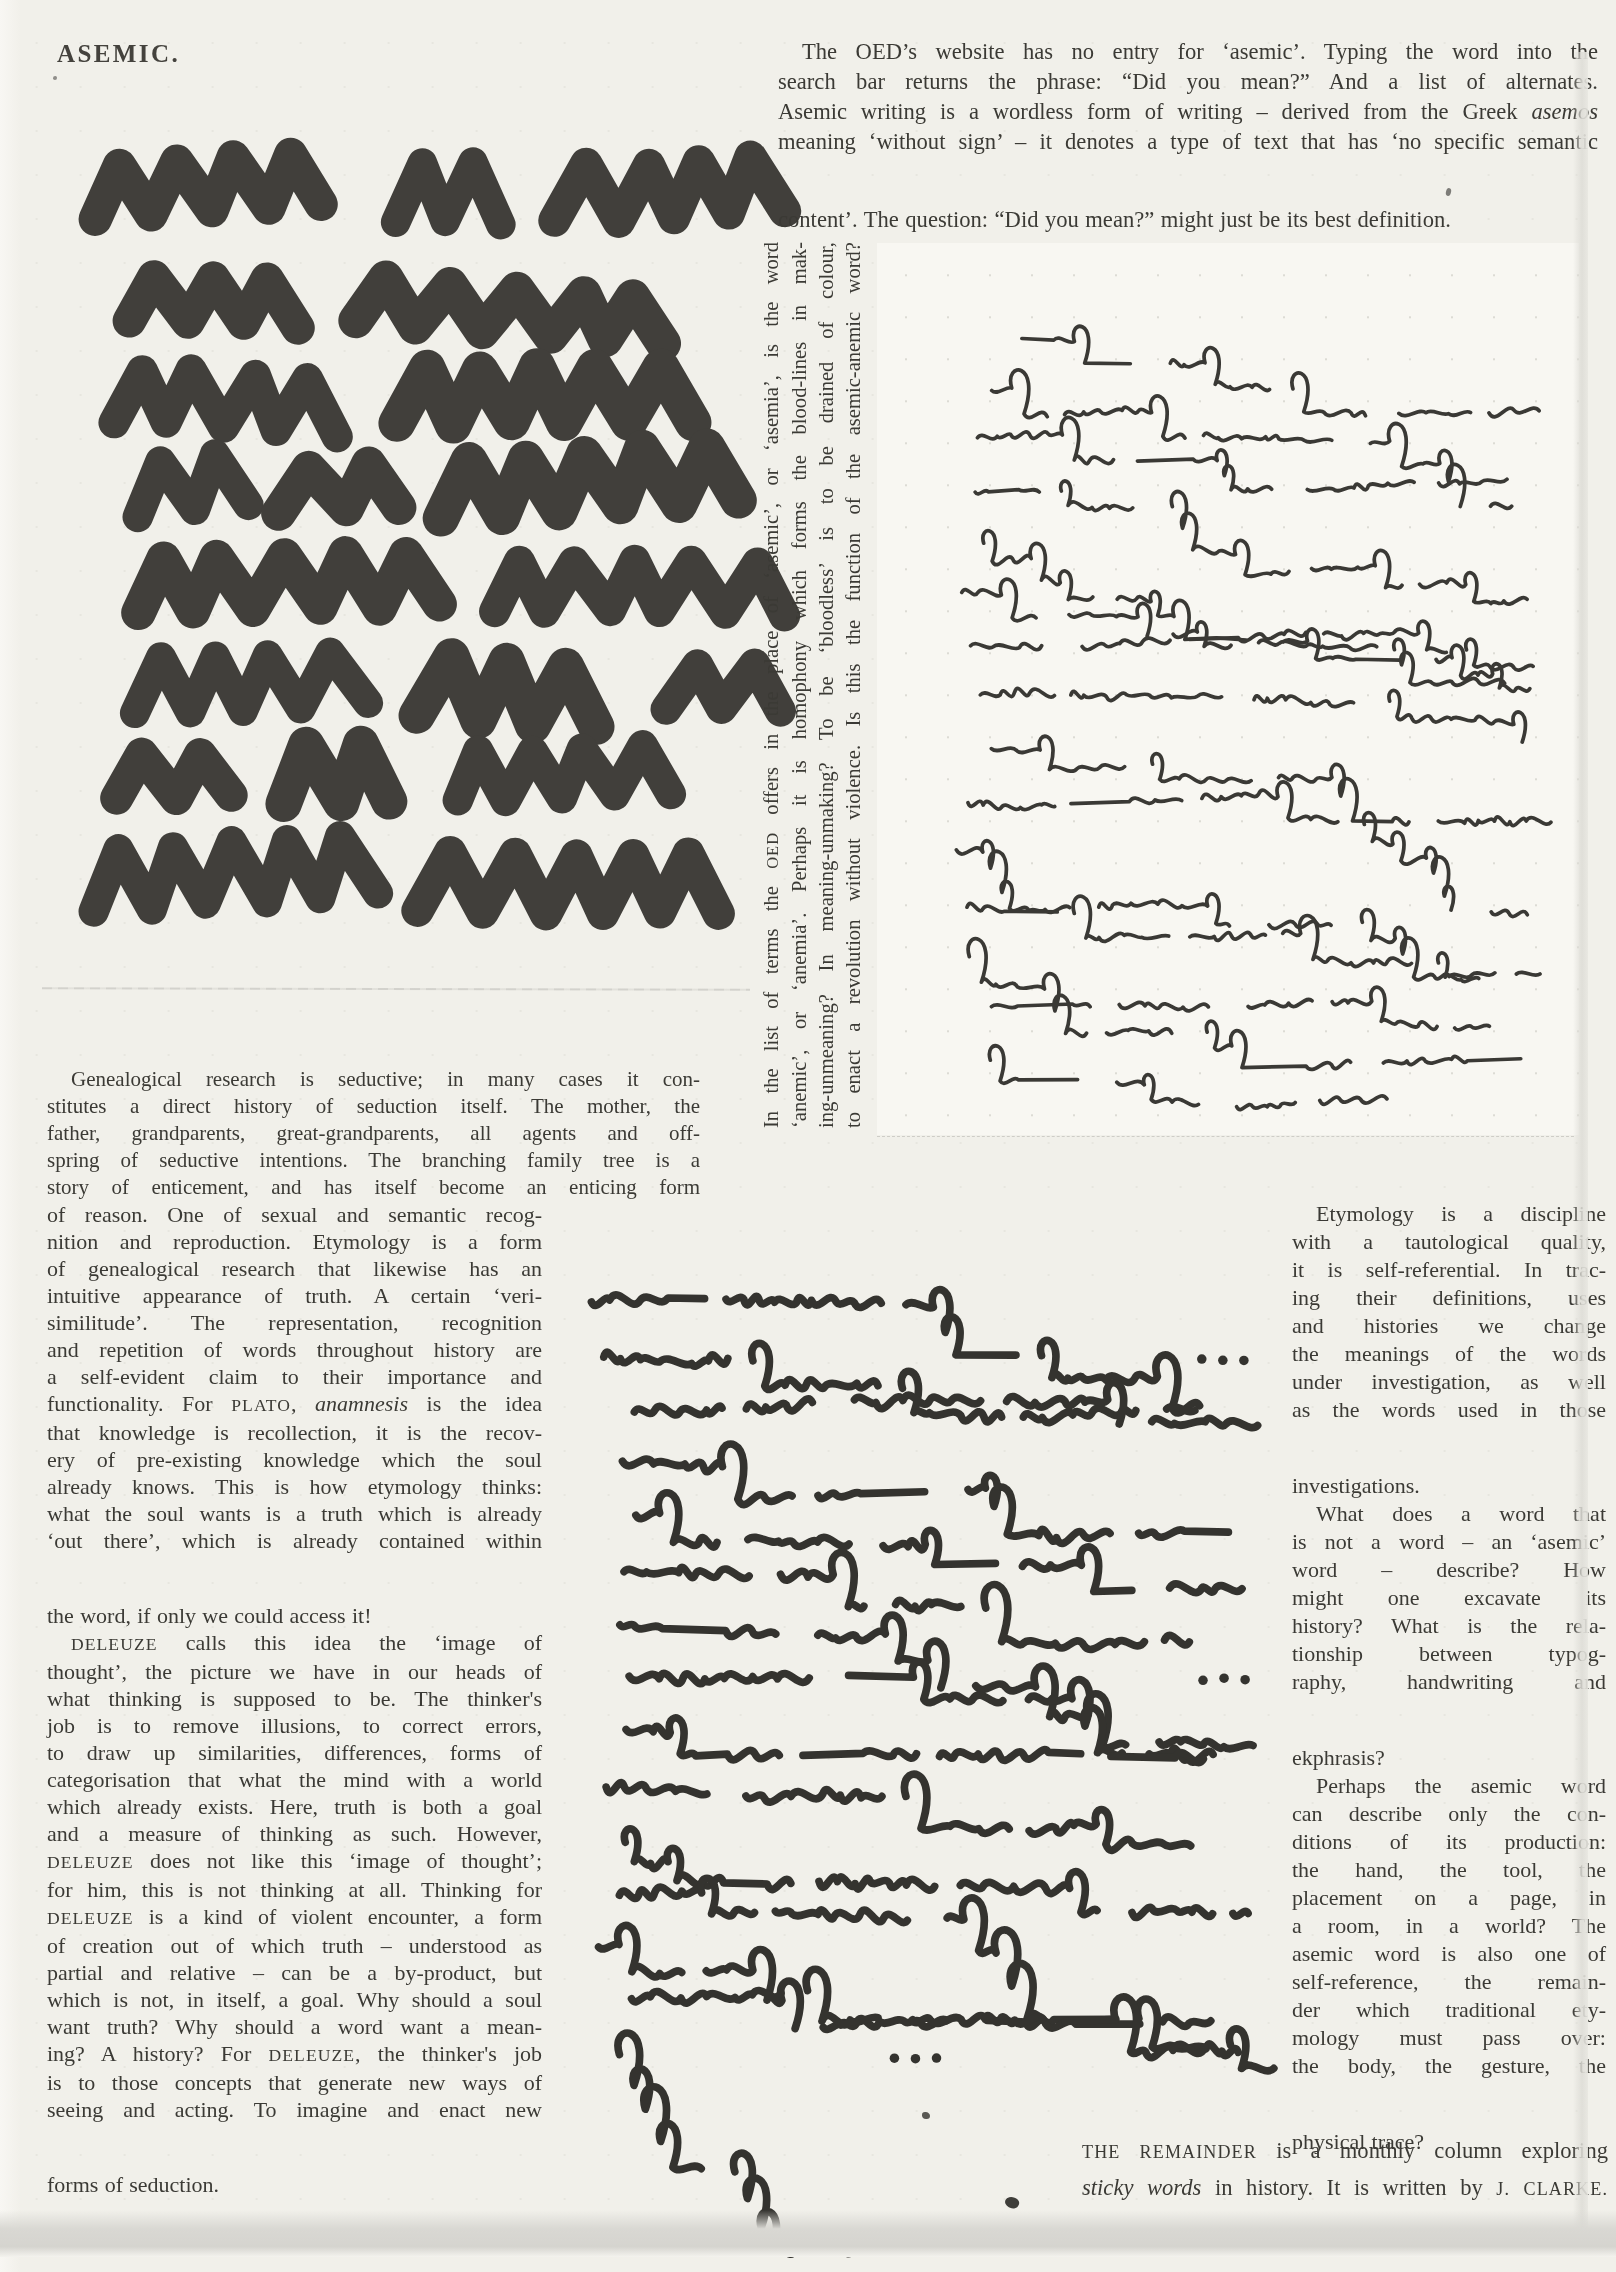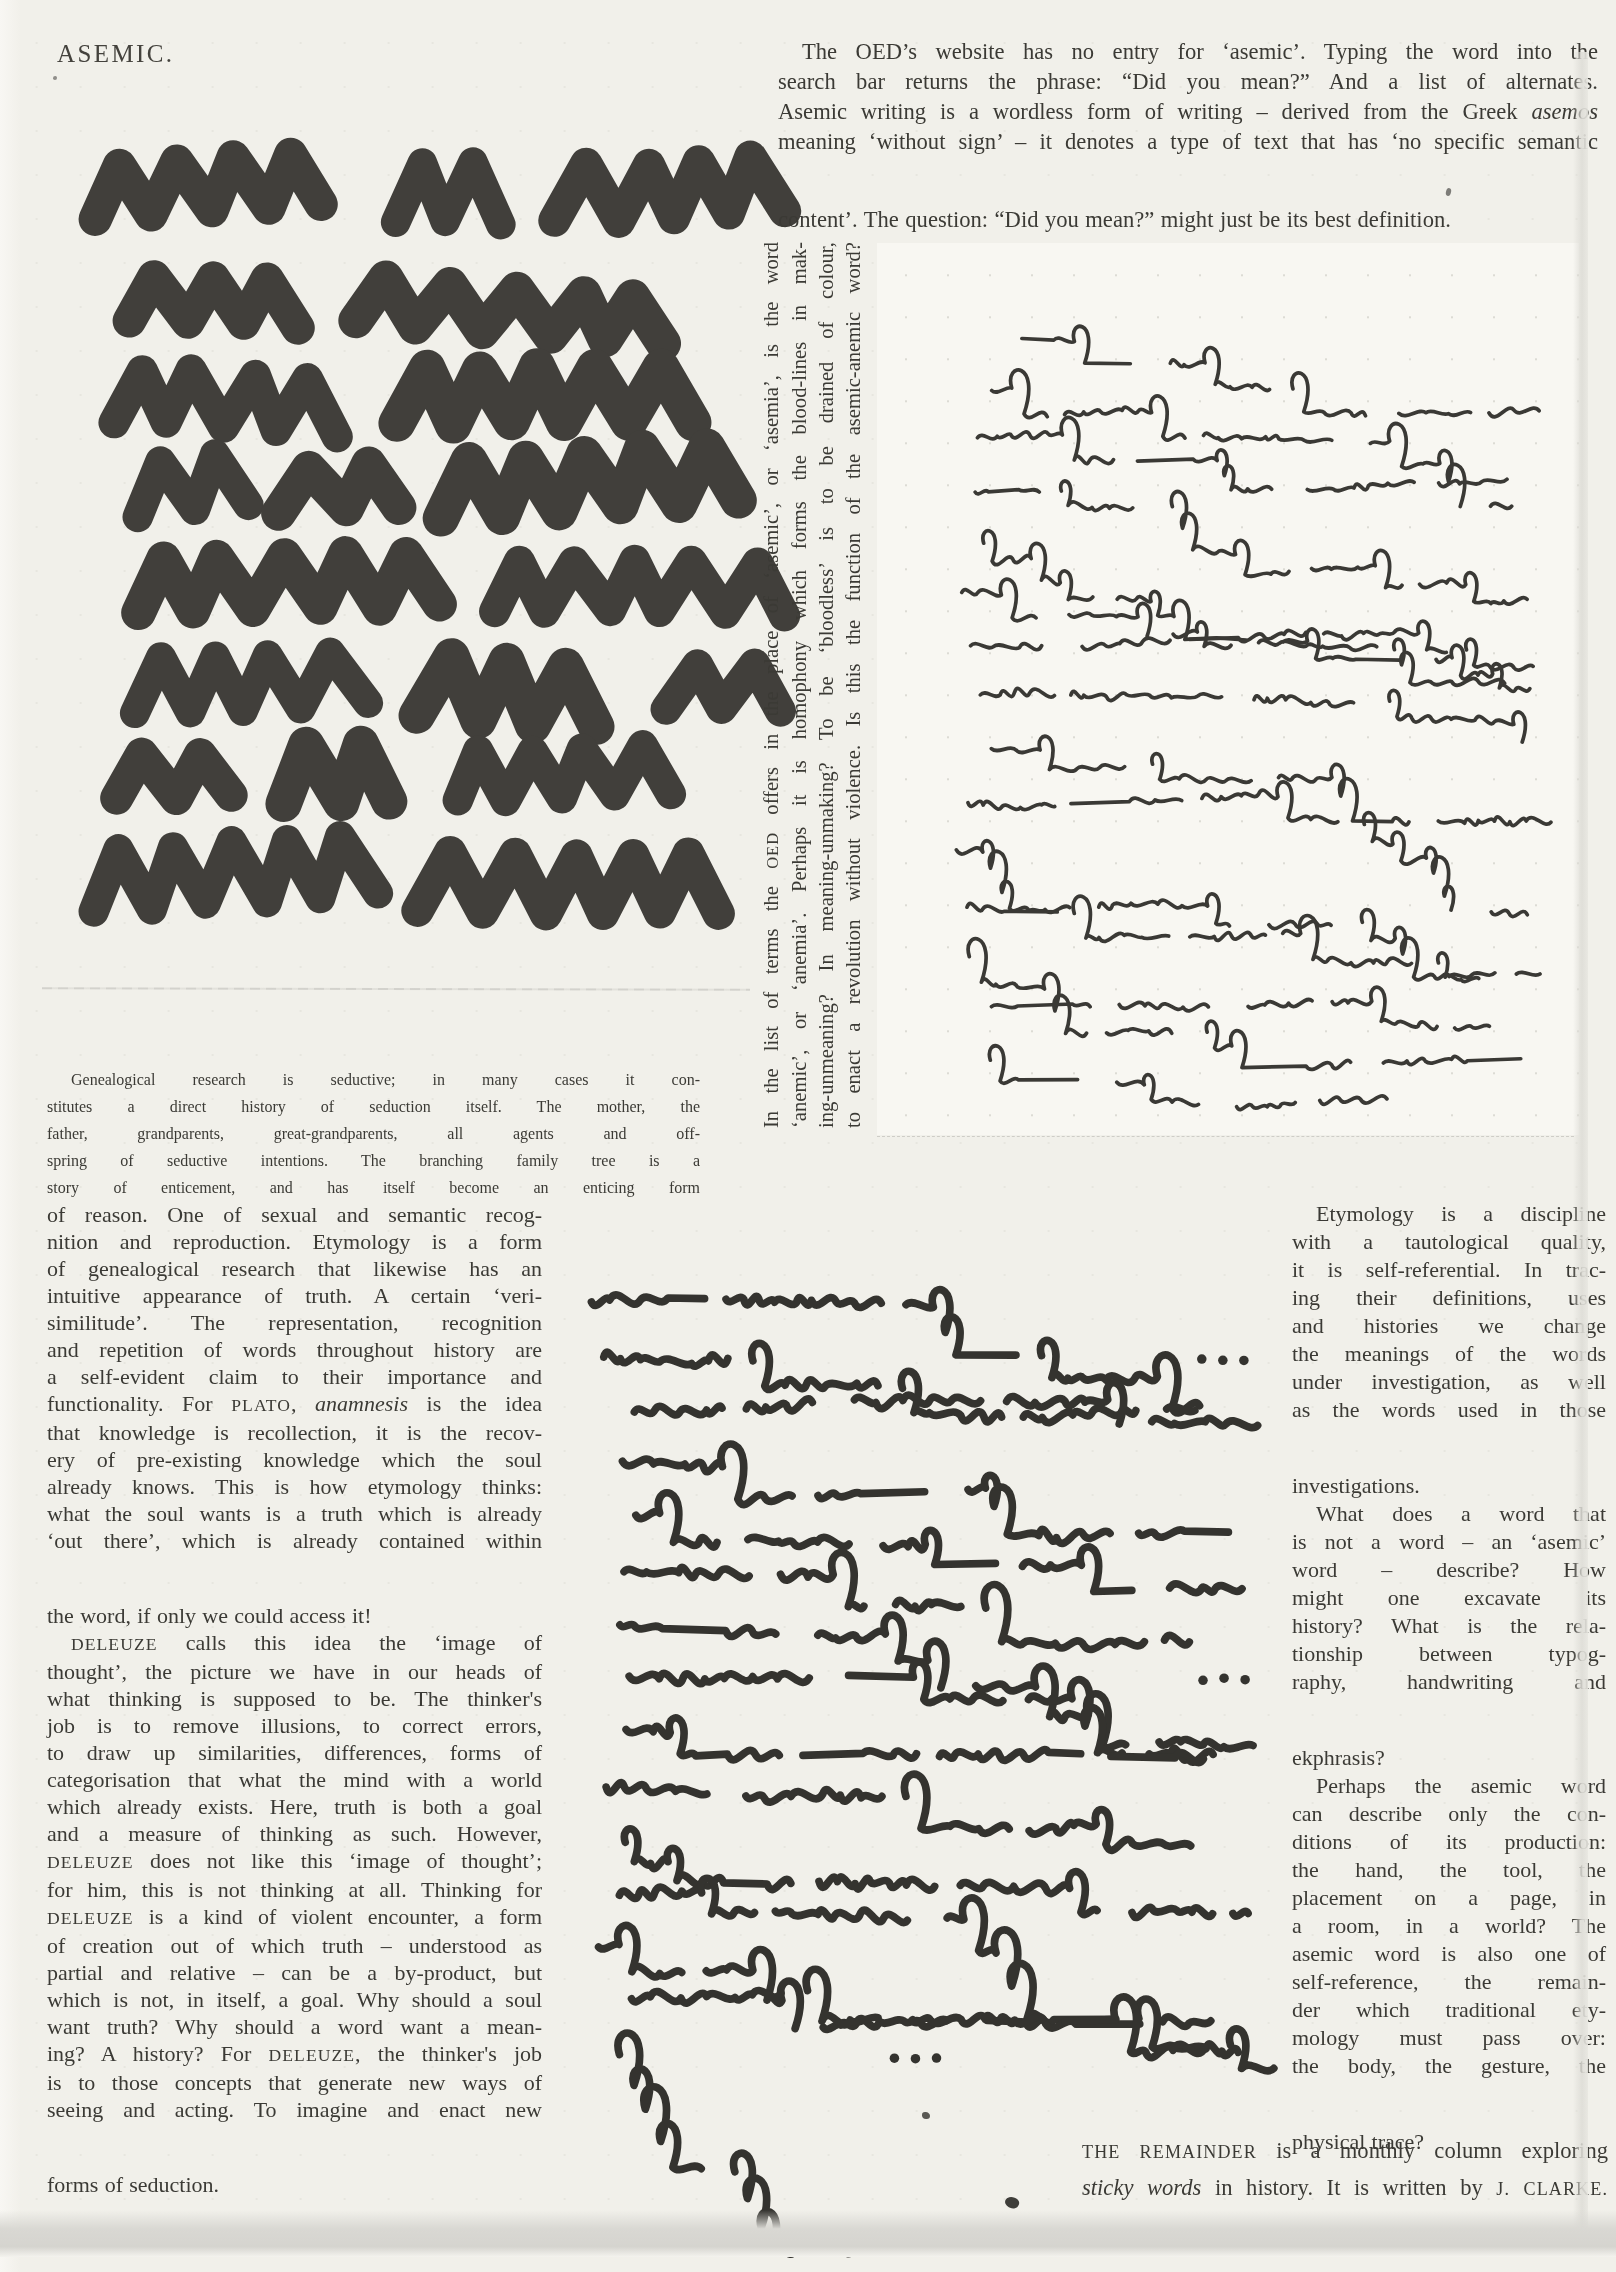--- a/index.html
+++ b/index.html
@@ -5,21 +5,21 @@
   :root{
     --page-bg:#f1f0ea; --ink:#3b3a35; --artwork-ink:#413f3b;
     --thin-ink:#3a3935; --bold-ink:#34332f; --scan-edge:#d9d8d3; --plate-bg:#f8f7f2;
   }
   html,body{margin:0;padding:0;background:#ffffff;}
   body{width:1617px;height:2273px;position:relative;overflow:hidden;
        font-family:"Liberation Serif","DejaVu Serif",serif;color:var(--ink);}
   .page{position:absolute;inset:0;background:var(--page-bg);
         background-image:radial-gradient(circle,#e7e6df 1px,rgba(0,0,0,0) 1.2px);
         background-size:44px 44px;background-position:14.6px 21px;}
-  .heading{position:absolute;left:57px;top:40px;margin:0;font-size:25px;font-weight:400;
+  .heading{position:absolute;left:57px;top:40px;margin:0;font-size:25px;font-weight:700;
            letter-spacing:2.4px;color:#44423d;}
   svg.art{position:absolute;overflow:visible;}
   #brush-art{left:71px;top:129px;width:671px;height:833px;}
   #thin-art{left:0;top:0;width:702px;height:892px;}
   #bottom-art{left:576px;top:1258px;width:695px;height:821px;}
   .plate{position:absolute;left:877px;top:243px;width:702px;height:892px;margin:0;
          background:var(--plate-bg);
          background-image:radial-gradient(circle,#dcdbd4 1.2px,rgba(0,0,0,0) 1.5px);
          background-size:42px 42px;background-position:8px 11.3px;}
   .plate::after{content:"";position:absolute;left:0;right:4.9px;bottom:-1.6px;
@@ -28,21 +28,21 @@
         transform:rotate(0.12deg);
         background:repeating-linear-gradient(90deg,#c6c5c0 0 9.7px,#dcdbd5 9.7px 16px);}
   .justify .line{text-align:justify;text-align-last:justify;word-spacing:0.8px;}
   .justify .line.end{text-align-last:left;margin-top:48px;}
   .justify .line.ind{text-indent:24px;}
   .it{font-style:italic;}
   .sc{font-size:0.8em;letter-spacing:0.06em;}
   .intro{position:absolute;left:778px;top:37px;width:820px;font-size:22.6px;line-height:30px;}
   .caption{position:absolute;left:758px;top:1128px;width:886px;font-size:20.6px;
            line-height:27px;transform:rotate(-90deg);transform-origin:0 0;}
-  .leftwide{position:absolute;left:47px;top:1066px;width:653px;font-size:16px;line-height:27px;}
+  .leftwide{position:absolute;left:47px;top:1066px;width:653px;font-size:21px;line-height:27px;}
   .leftnarrow{position:absolute;left:47px;top:1201px;width:495px;font-size:22px;line-height:27px;}
   .rightcol{position:absolute;left:1292px;top:1200px;width:314px;font-size:22px;line-height:28px;}
   .colophon{position:absolute;left:1082px;top:2133px;width:526px;font-size:22.6px;line-height:36px;}
   .speck{position:absolute;background:#3f3e3a;border-radius:60% 45% 55% 50%;}
   #speck-blob{left:1005px;top:2197px;width:13.7px;height:11.3px;transform:rotate(25deg);}
   #speck-star{left:922px;top:2112px;width:8px;height:7.3px;opacity:.85;border-radius:40% 60% 45% 55%;}
   #speck-apo{left:1446px;top:188px;width:4.9px;height:8px;opacity:.65;border-radius:50%;transform:rotate(15deg);}
   #speck-dot{left:53px;top:76px;width:4px;height:4px;opacity:.55;}
   .rightedge{position:absolute;left:1573px;top:52px;width:14.6px;height:2188px;opacity:.9;
              background:linear-gradient(to right,rgba(224,223,217,0),#deddd7 60%,#e8e7e1);}

